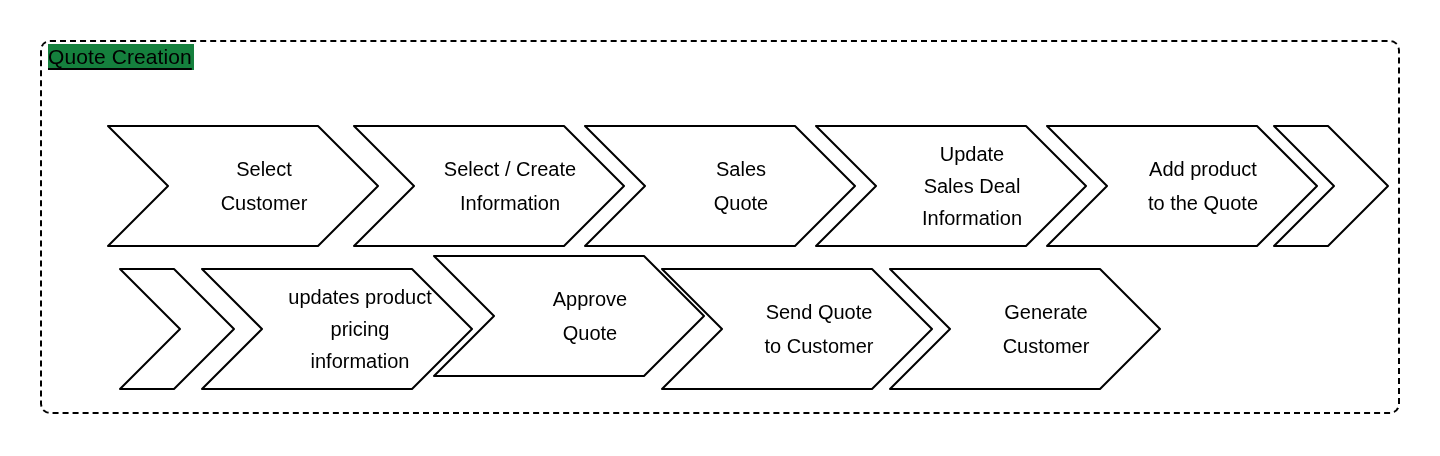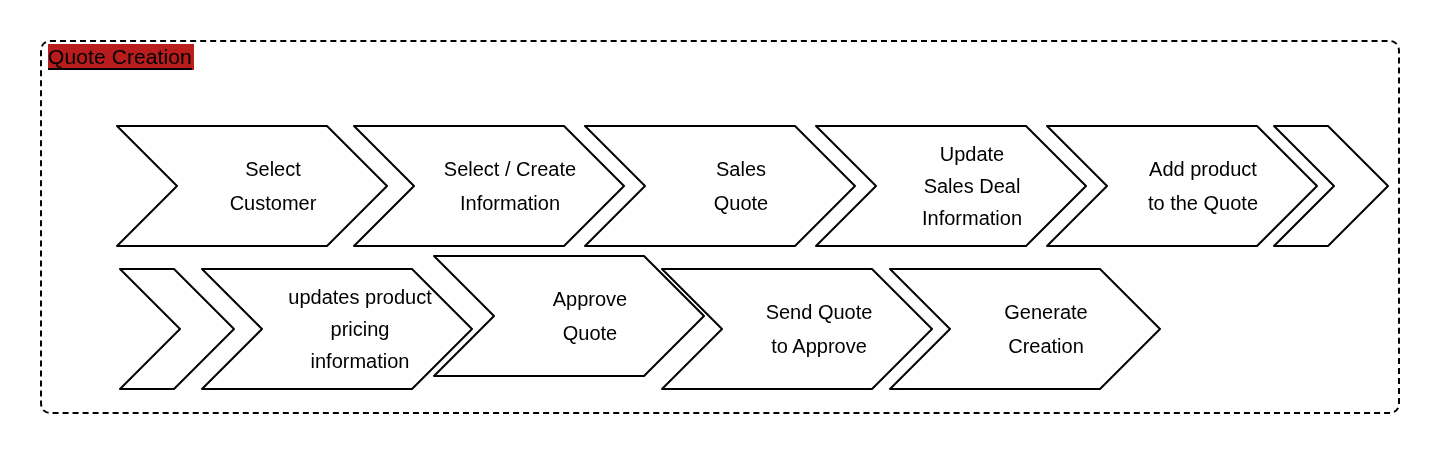--- a/index.html
+++ b/index.html
@@ -41,21 +41,21 @@
     position: absolute;
     left: 48px;
     top: 44px;
     font-size: 21px;
     line-height: 26px;
     letter-spacing: 0.1px;
     color: #000000;
     text-decoration: underline;
     text-underline-offset: 4px;
     white-space: nowrap;
-    background: #b91c1c;
+    background: #15803d;
     padding-right: 2px;
   }
 
   
   .flow-row {
     position: absolute;
     left: 0;
     top: 0;
   }
 
@@ -97,21 +97,21 @@
 <body>
 
 <div id="canvas">
 
   <div class="group-frame"></div>
 
   <div class="group-title">Quote Creation</div>
 
   <div class="flow-row">
 
-    <div class="chev" style="left:115px; top:124px; width:272px; height:124px;">
+    <div class="chev" style="left:106px; top:124px; width:272px; height:124px;">
       <svg width="272" height="124" viewBox="0 0 272 124">
         <path class="chev-shape" d="M 2 2 L 212 2 L 272 62 L 212 122 L 2 122 L 62 62 Z"></path>
       </svg>
       <div class="chev-label" style="padding-left:58px; padding-right:14px;">Select
 Customer</div>
     </div>
 
     <div class="chev" style="left:352px; top:124px; width:272px; height:124px;">
       <svg width="272" height="124" viewBox="0 0 272 124">
         <path class="chev-shape" d="M 2 2 L 212 2 L 272 62 L 212 122 L 2 122 L 62 62 Z"></path>
@@ -178,26 +178,26 @@
       </svg>
       <div class="chev-label" style="padding-left:58px; padding-right:14px;">Approve
 Quote</div>
     </div>
 
     <div class="chev" style="left:660px; top:267px; width:272px; height:124px;">
       <svg width="272" height="124" viewBox="0 0 272 124">
         <path class="chev-shape" d="M 2 2 L 212 2 L 272 62 L 212 122 L 2 122 L 62 62 Z"></path>
       </svg>
       <div class="chev-label" style="padding-left:58px; padding-right:12px;">Send Quote
-to Approve</div>
+to Customer</div>
     </div>
 
     <div class="chev" style="left:888px; top:267px; width:272px; height:124px;">
       <svg width="272" height="124" viewBox="0 0 272 124">
         <path class="chev-shape" d="M 2 2 L 212 2 L 272 62 L 212 122 L 2 122 L 62 62 Z"></path>
       </svg>
       <div class="chev-label" style="padding-left:58px; padding-right:14px;">Generate
-Creation</div>
+Customer</div>
     </div>
 
   </div>
 
 </div>
 
 </body></html>

